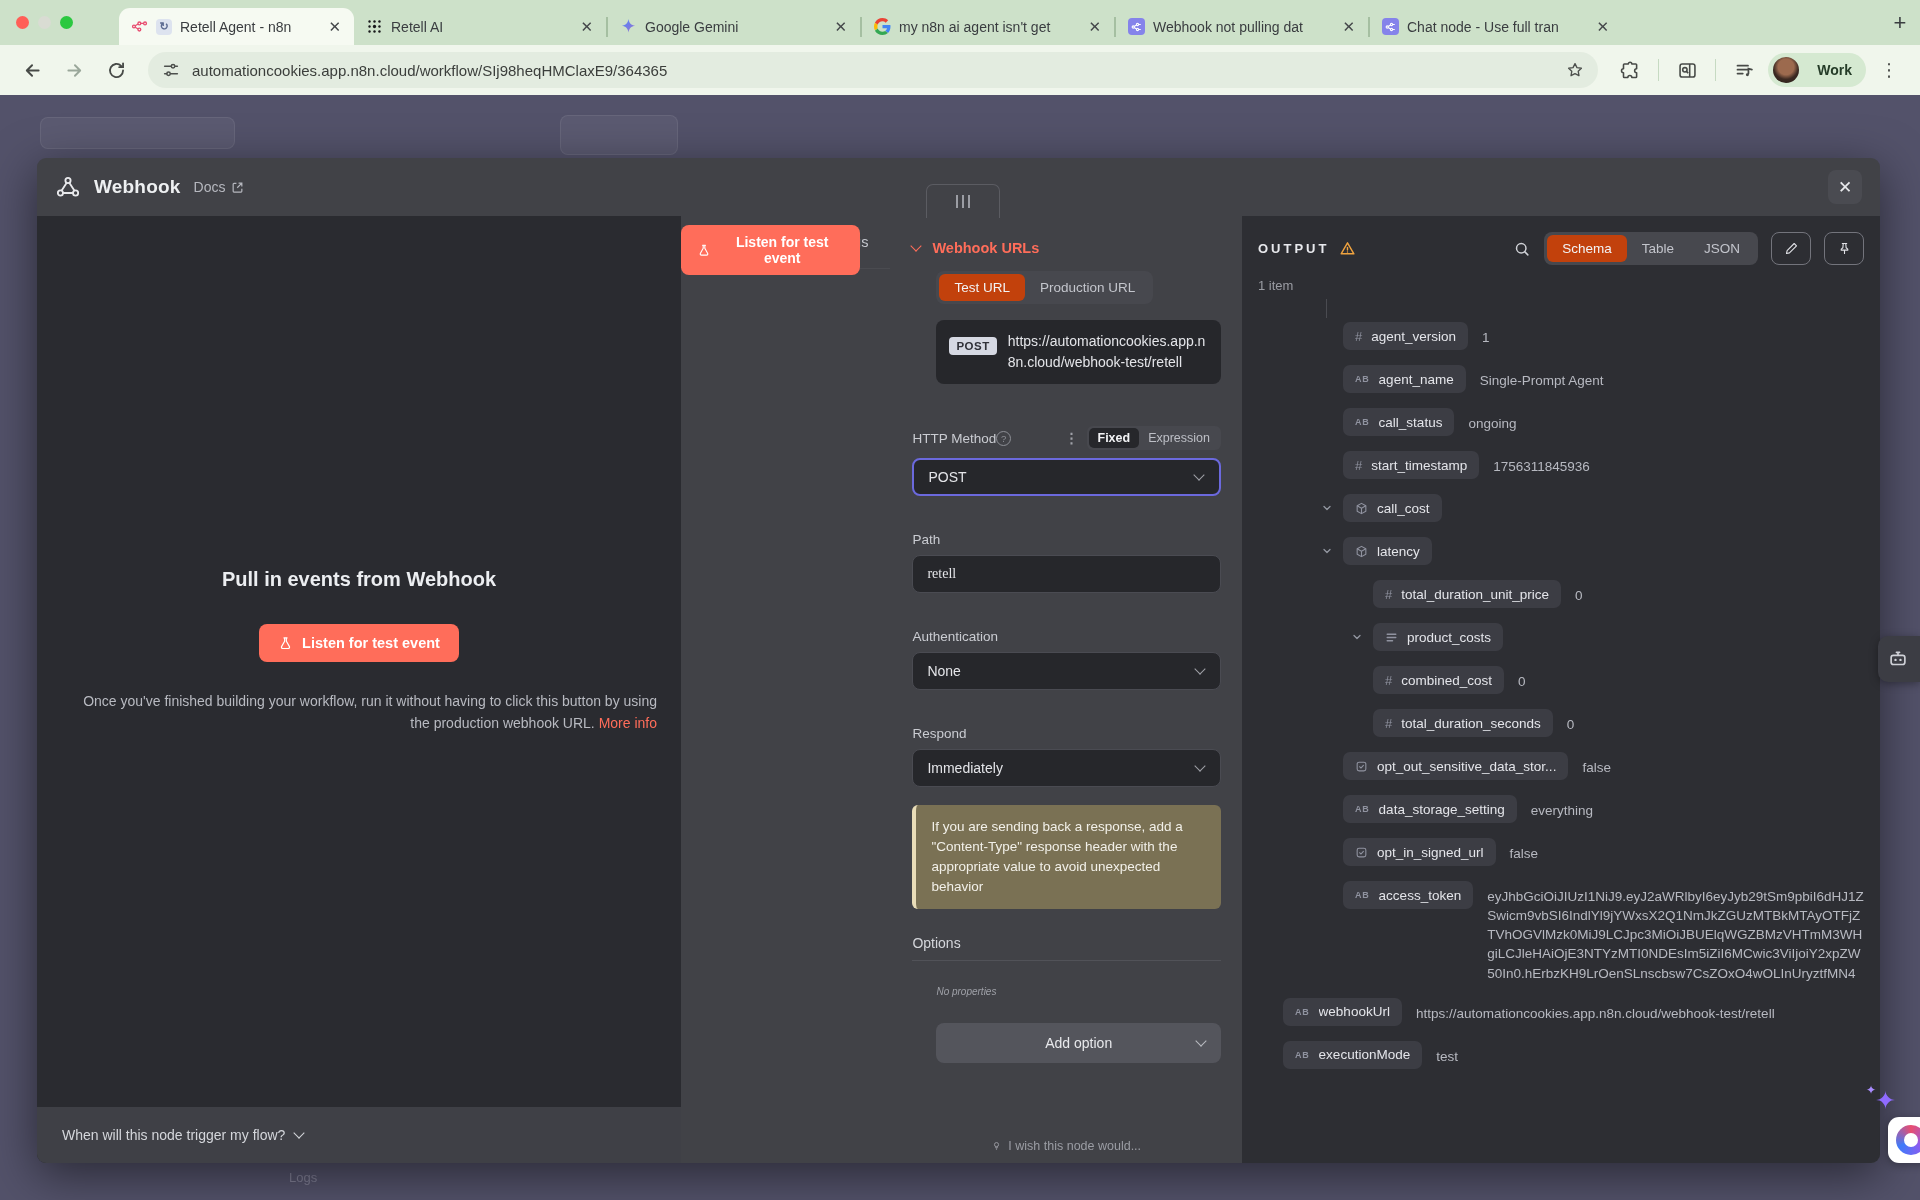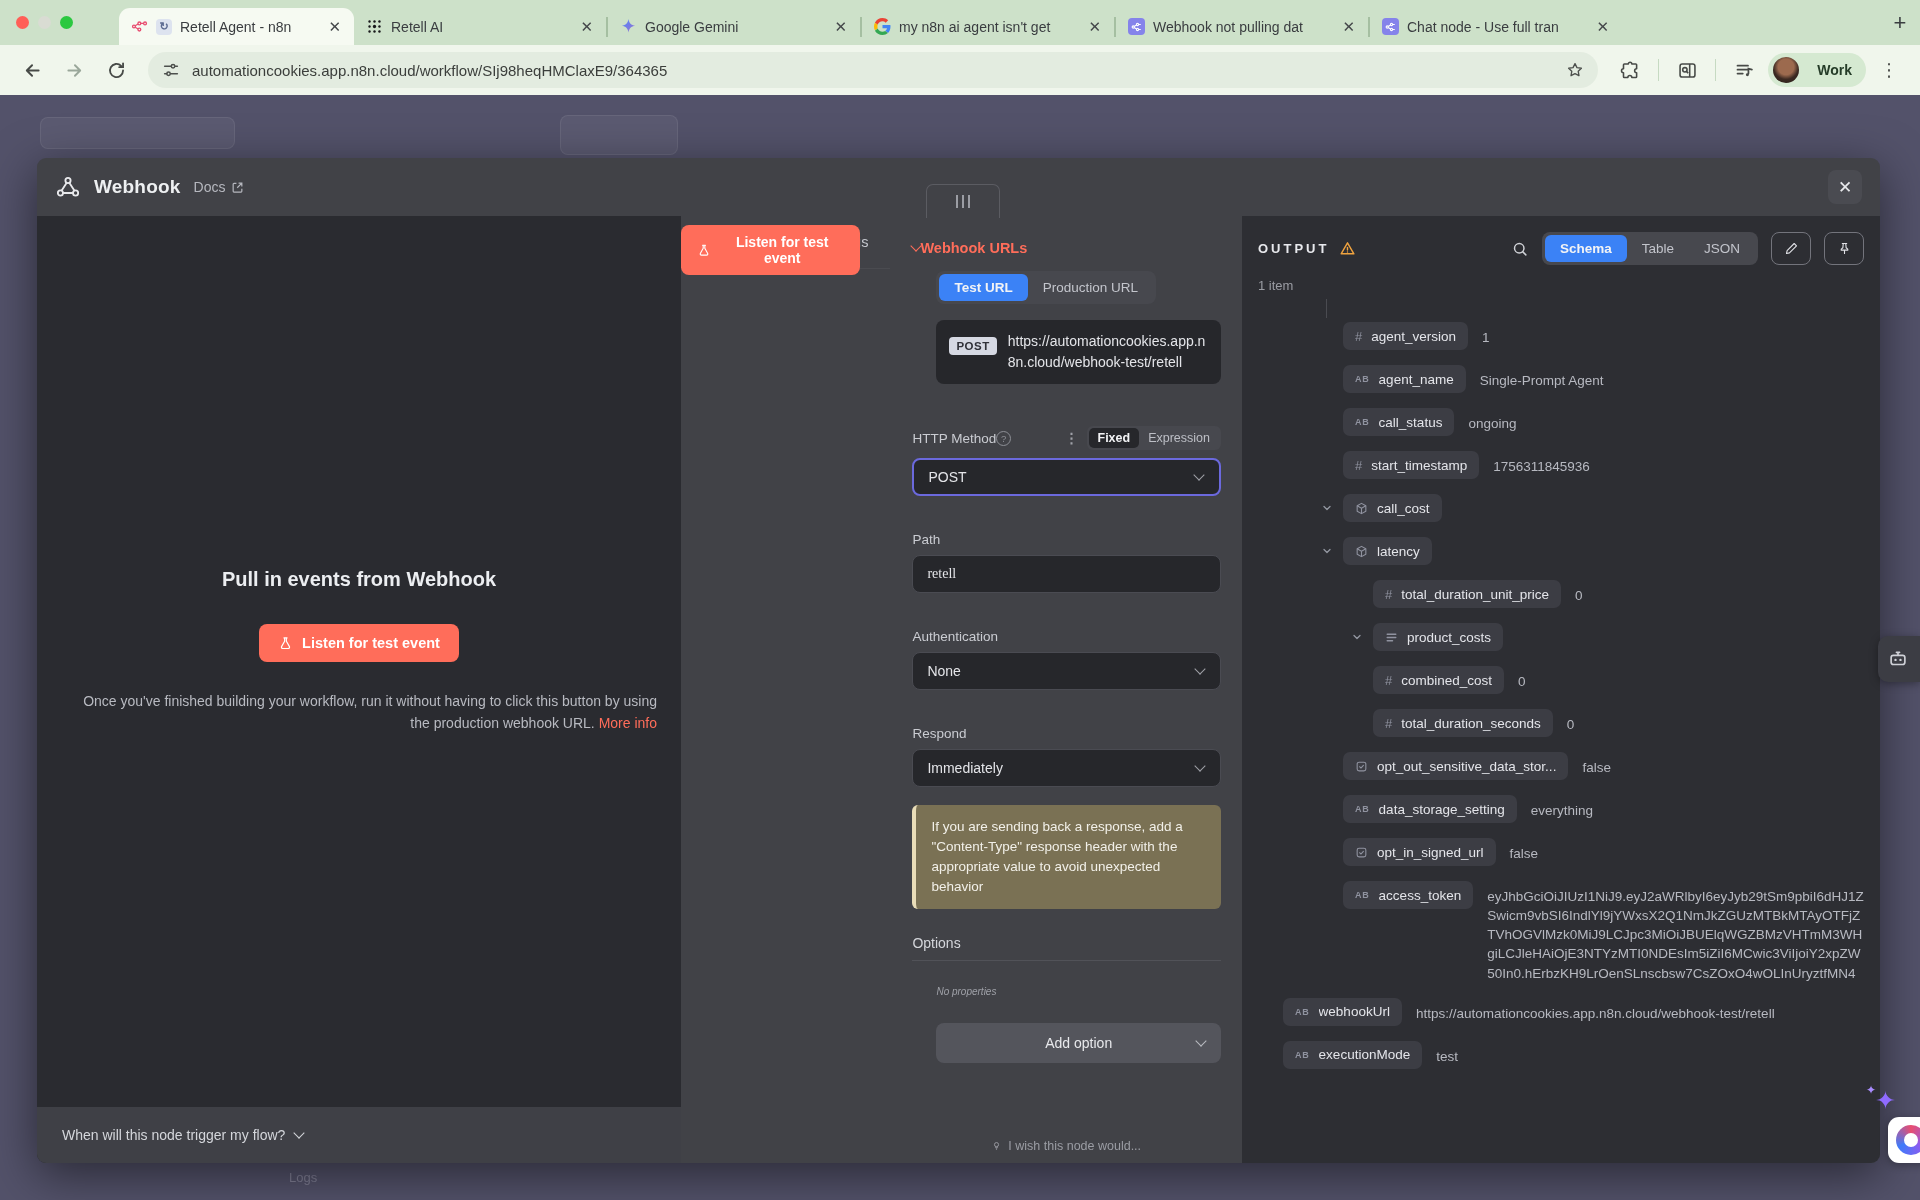--- a/index.html
+++ b/index.html
@@ -90,25 +90,25 @@
 
   
   .p-mid { width:561px; flex:none; background:#414247; position:relative; display:flex; flex-direction:row; }
   .ptabs { height:53px; flex:none; display:flex; align-items:center; padding:0 22px; gap:34px;
     border-bottom:1px solid rgba(255,255,255,0.05); position:relative; }
   .ptab { font-size:14.5px; color:#c6c8cf; position:relative; height:100%; display:flex; align-items:center; }
   .ptab.active { color:#ff6d5a; font-weight:600; }
   .ptab.active::after { content:""; position:absolute; left:-22px; right:-16px; bottom:0; height:2px; background:#ff6d5a; }
   .ptabs .btn-orange { position:absolute; right:30px; top:9px; padding:9px 16px; font-size:14px; }
   .pscroll { flex:1; padding:24px 21px 0 22px; position:relative; }
-  .sechead { display:flex; align-items:center; color:#ff6d5a; font-size:14.5px; font-weight:600; }
+  .sechead { display:flex; align-items:center; gap:12px; color:#ff6d5a; font-size:14.5px; font-weight:600; }
   .sechead .chev { border-color:#ff6d5a; }
   .seg { display:inline-flex; background:#47484e; border-radius:8px; padding:3px; }
   .seg span { padding:6px 15px; font-size:13.5px; color:#c3c5cc; border-radius:6px; }
-  .seg span.on { background:#3b82f6; color:#f2f3f5; font-weight:700; }
+  .seg span.on { background:#c2410c; color:#f2f3f5; font-weight:400; }
   .urltoggle { margin:15px 0 0 24px; }
   .urlbox { margin:16px 0 0 24px; background:#26272b; border-radius:8px; padding:11px 13px;
     display:flex; gap:11px; align-items:flex-start; }
   .postbadge { background:#d6d9e3; color:#303138; font-size:11.5px; font-weight:700; letter-spacing:.5px;
     border-radius:4px; padding:3px 7px; margin-top:6px; flex:none; }
   .urlbox .u { color:#e4e5e9; font-size:14px; line-height:1.5; word-break:break-all; }
   .frow { display:flex; align-items:center; justify-content:space-between; }
   .flabel { color:#caccd2; font-size:13.5px; display:flex; align-items:center; }
   .qmark { width:15px; height:15px; border:1.4px solid #8d8f96; border-radius:50%; color:#8d8f96;
     font-size:9.5px; display:inline-flex; align-items:center; justify-content:center; }

